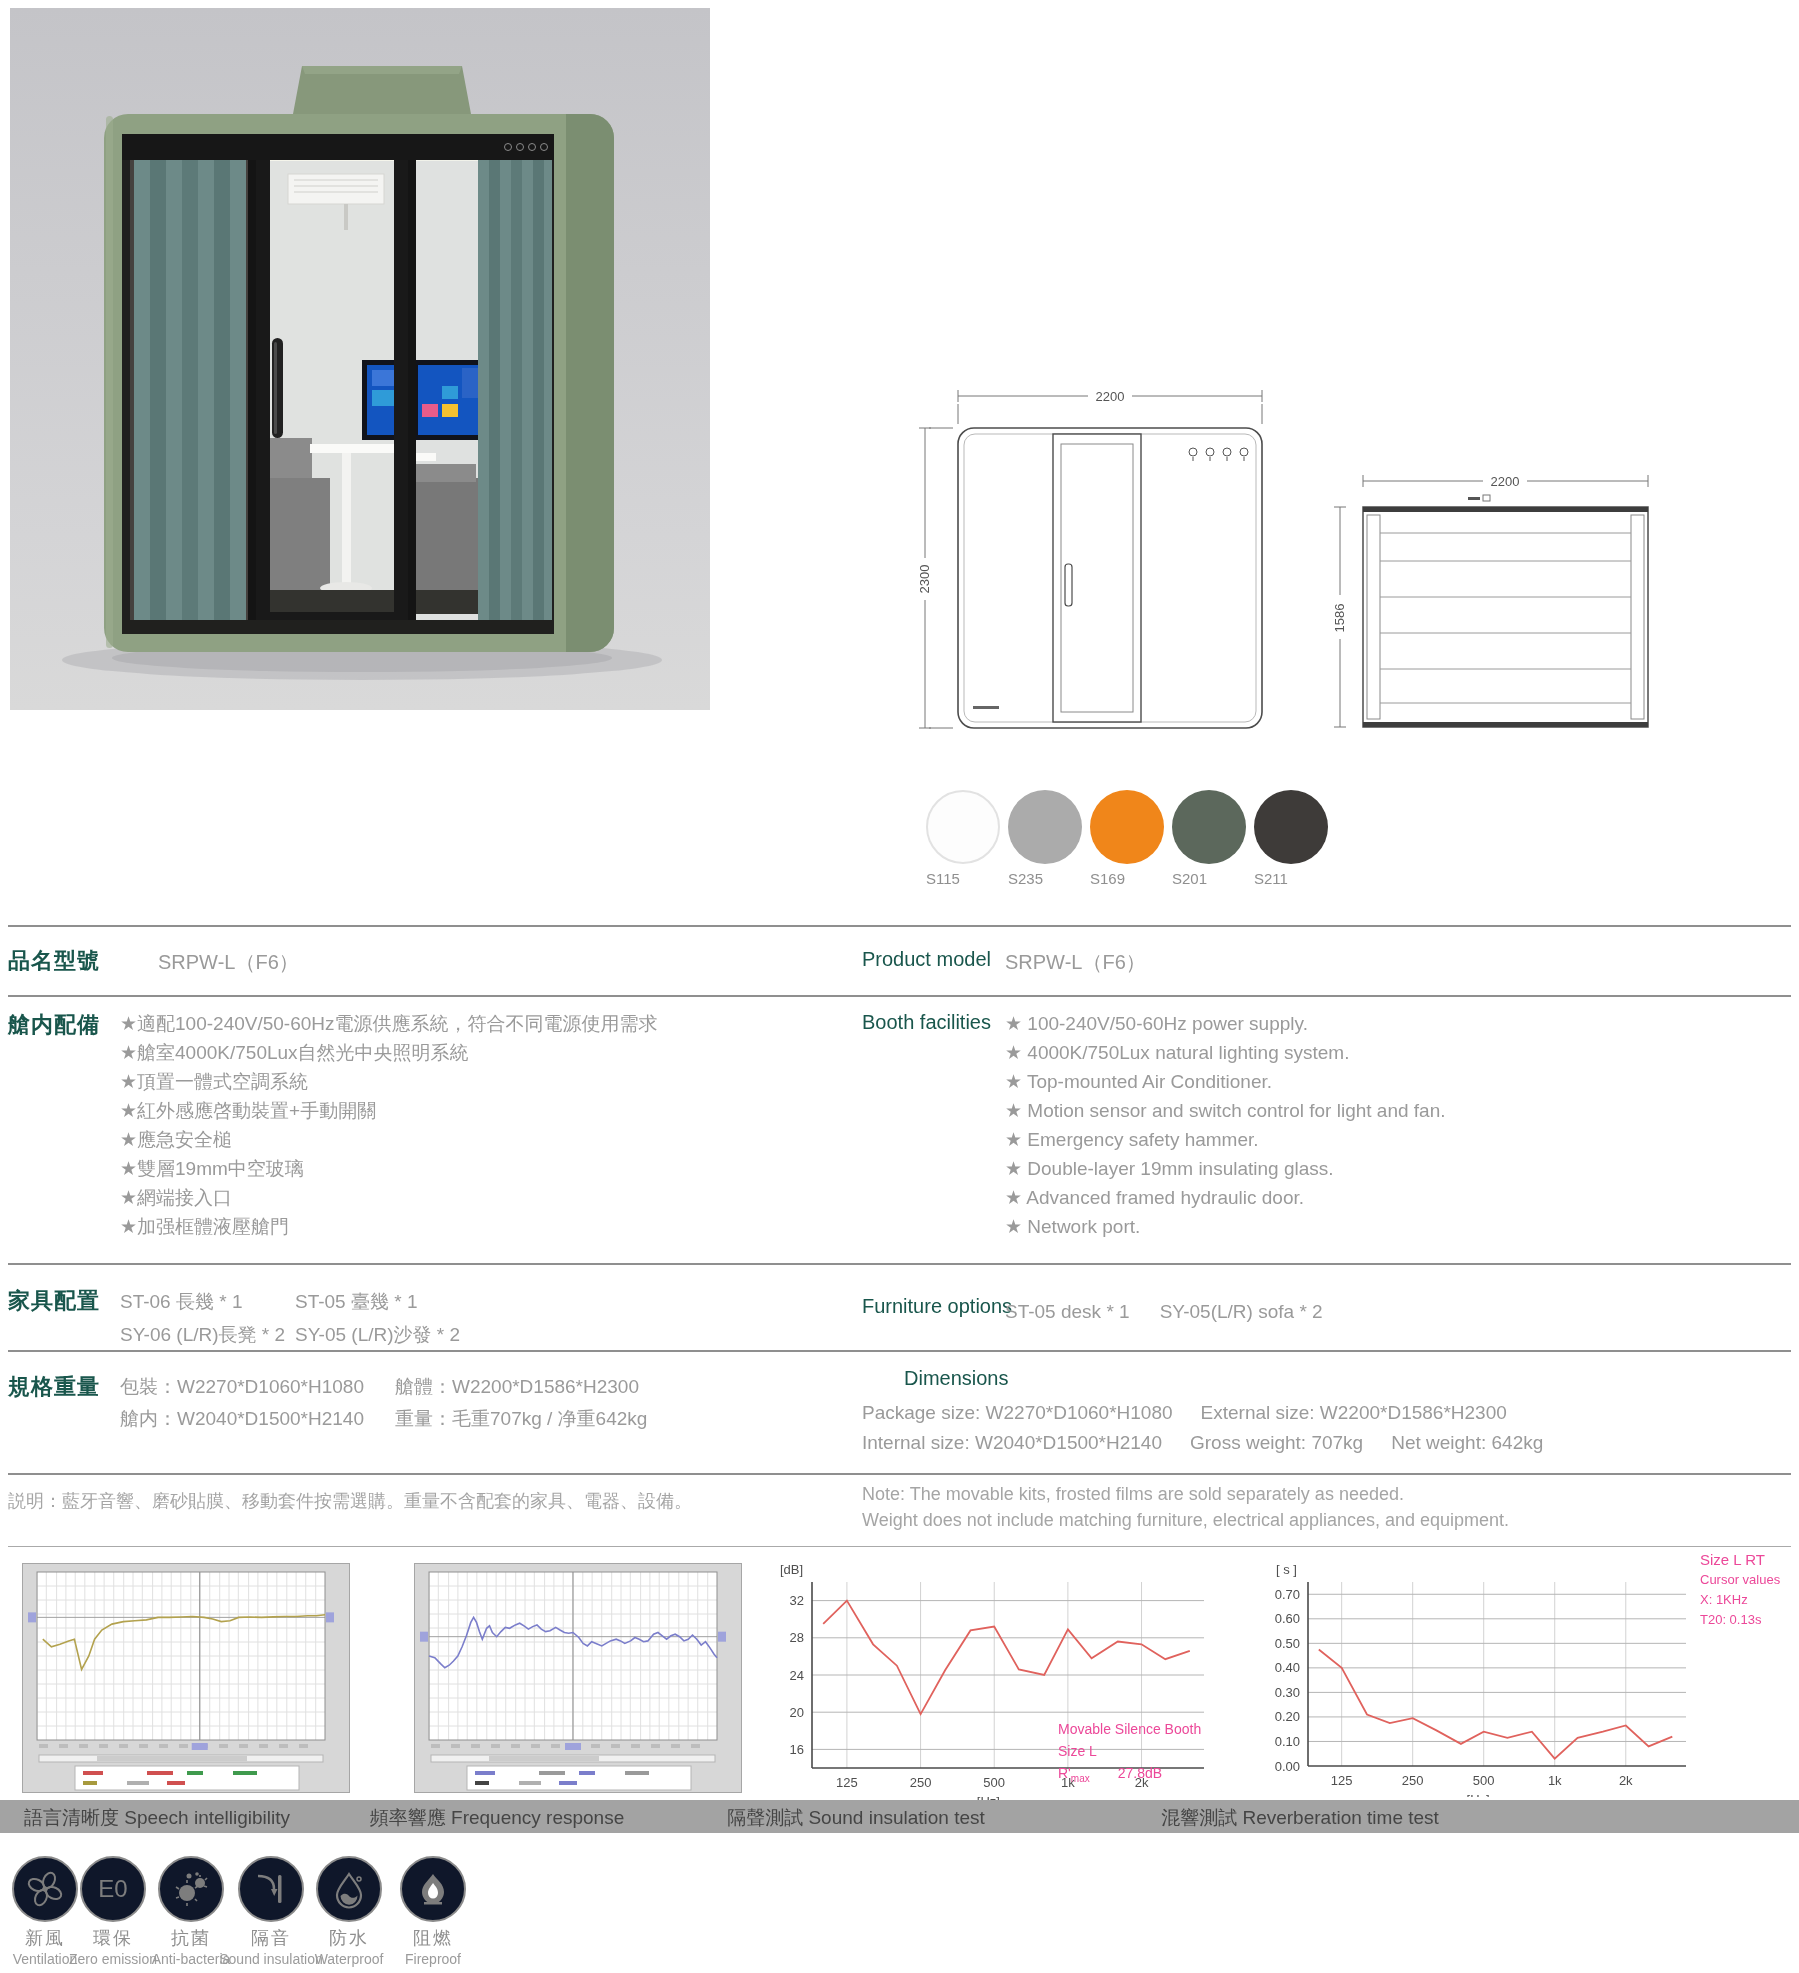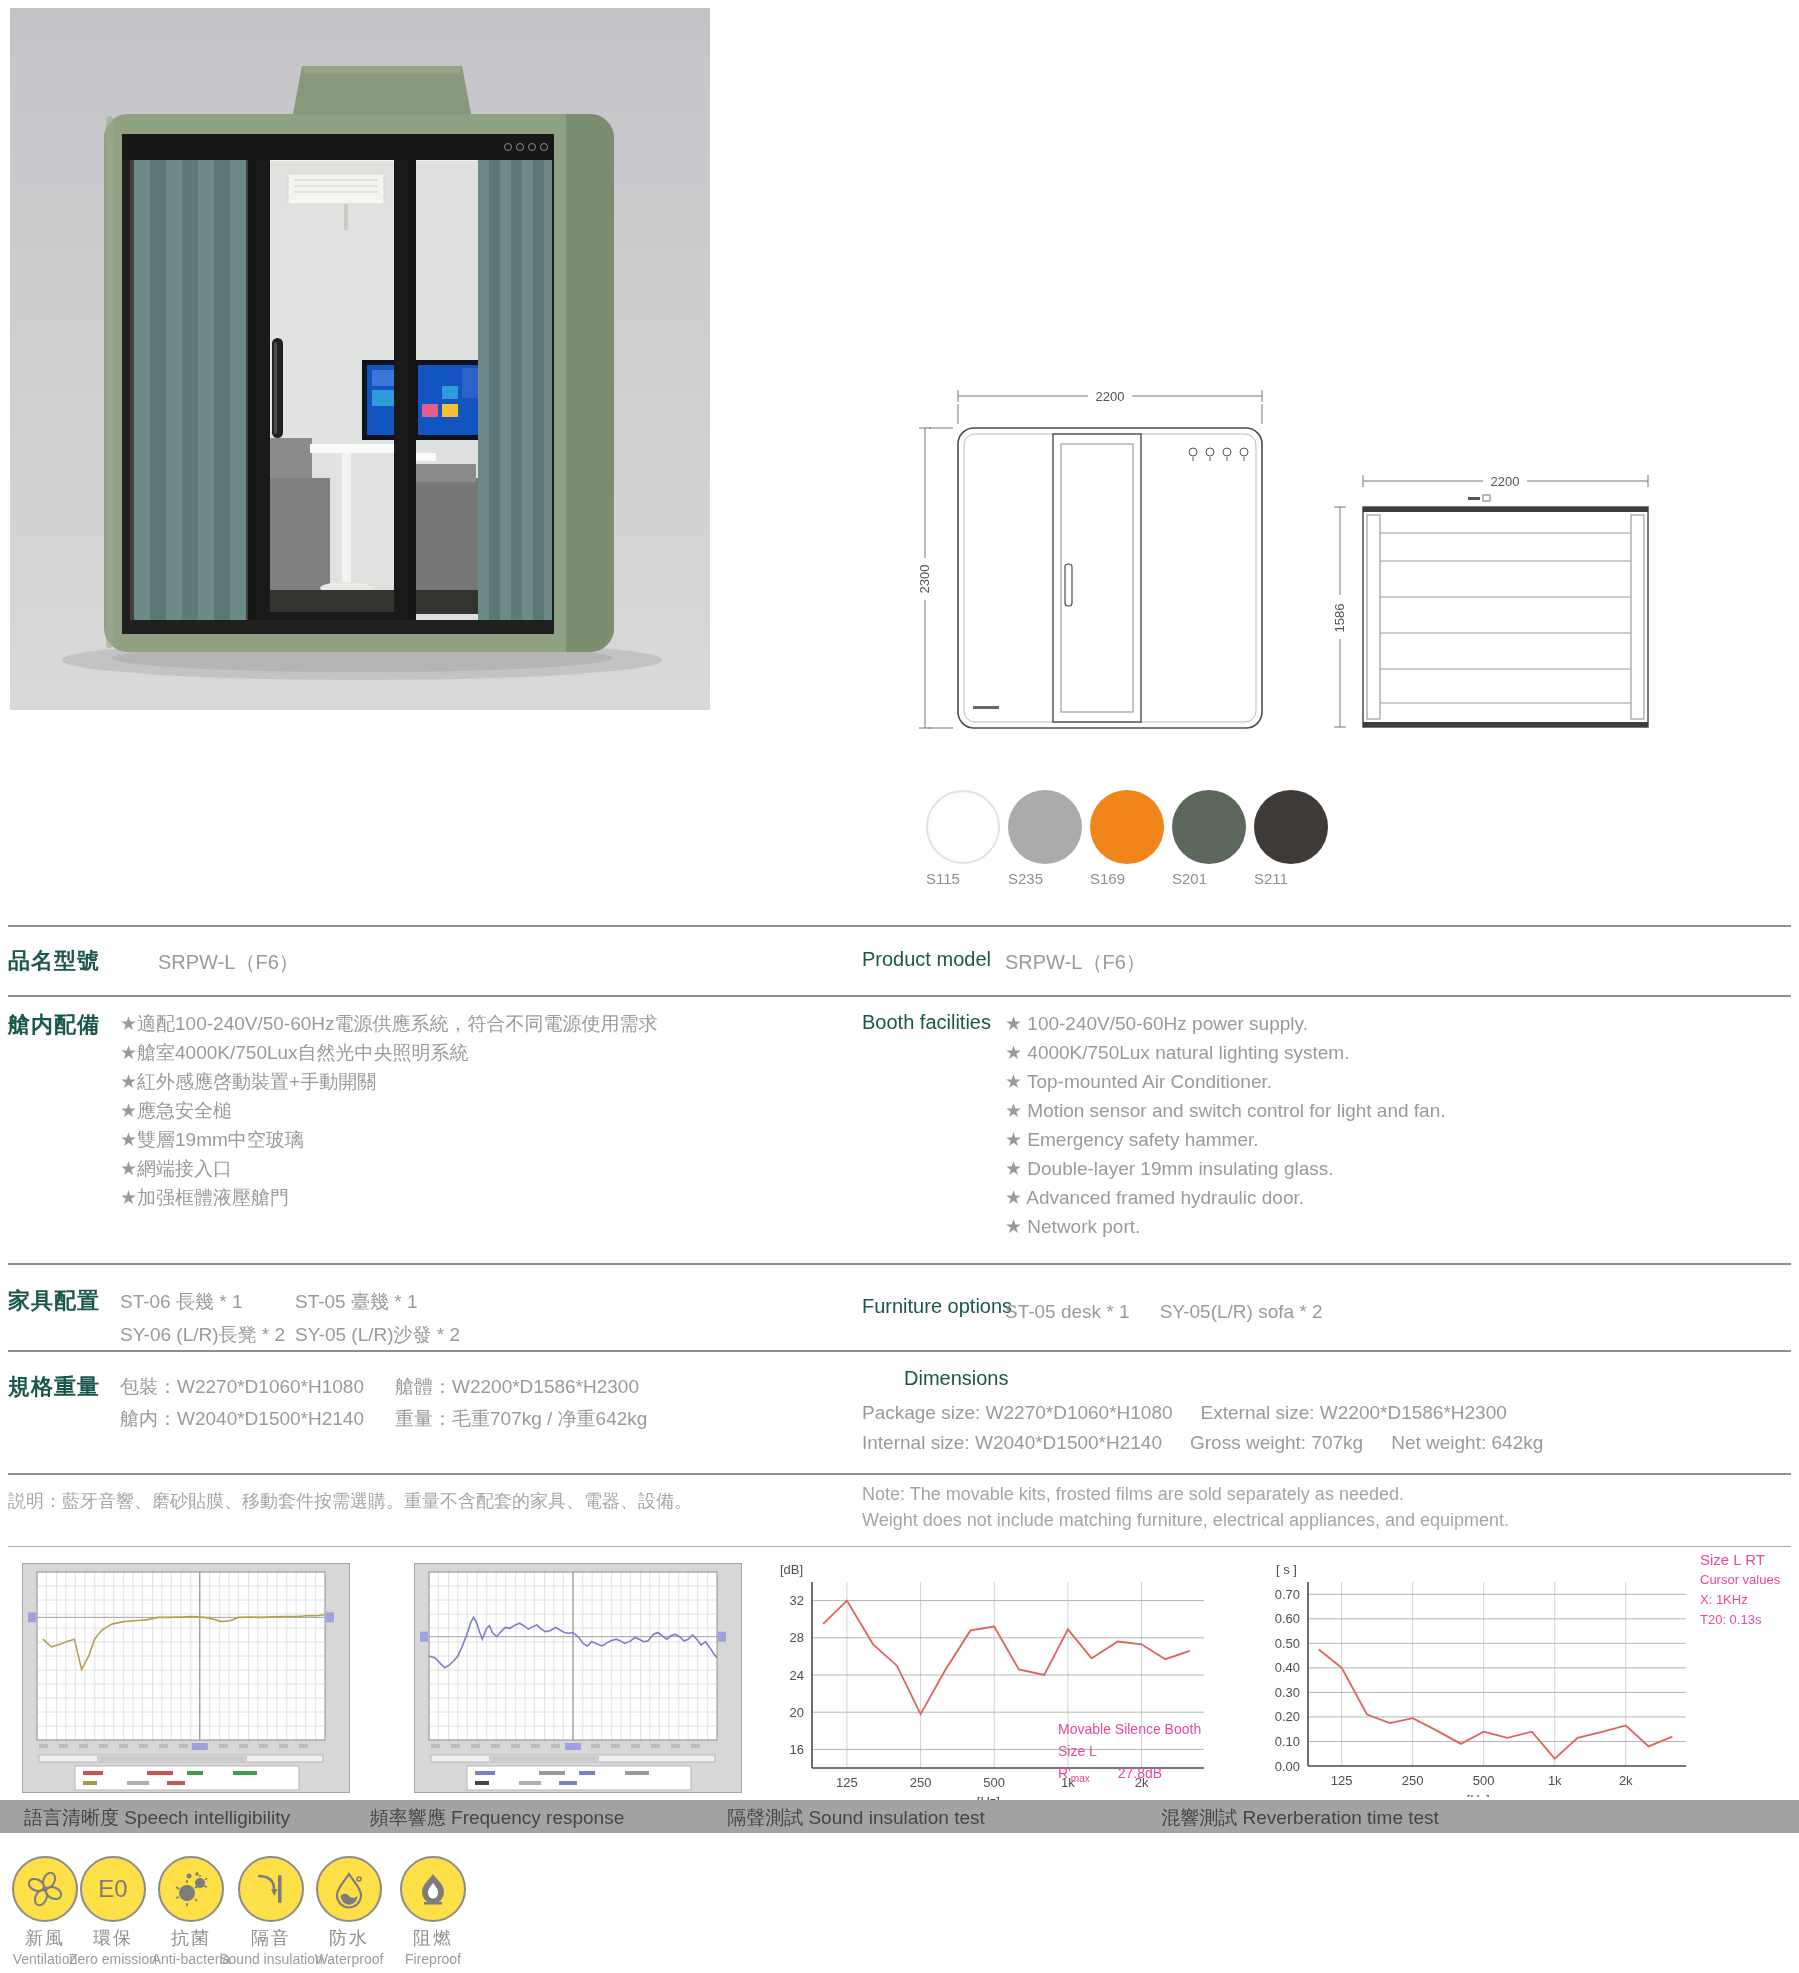--- a/index.html
+++ b/index.html
@@ -12,21 +12,21 @@
   .val{font-size:20px;color:#9a9a9a;}
   .items{font-size:19px;color:#9a9a9a;line-height:29px;white-space:nowrap;}
   .note-text{font-size:18px;color:#a5a5a5;}
   .photo-wrap{left:10px;top:8px;width:700px;height:702px;}
   .swatch{width:74px;height:74px;border-radius:50%;}
   .swatch-label{font-size:15px;color:#8f8f8f;text-align:left;margin-top:6px;}
   .caption-bar{left:0;top:1800px;width:1799px;height:33px;background:#a3a3a3;}
   .caption{position:absolute;top:5px;transform:translateX(-50%);font-size:19px;color:#454545;white-space:nowrap;}
   .badge{position:absolute;width:110px;text-align:center;}
   .badge-circle{width:62px;height:62px;border:2.5px solid #8b8b8b;border-radius:50%;
-                margin:0 auto;display:flex;align-items:center;justify-content:center;background:#fde047;}
+                margin:0 auto;display:flex;align-items:center;justify-content:center;background:#0f172a;}
   .badge-zh{font-size:18px;color:#8f8f8f;margin-top:4px;letter-spacing:2px;}
   .badge-en{font-size:14px;color:#9b9b9b;margin-top:1px;}
   .chart-box{position:absolute;}
   .ann{position:absolute;font-size:14px;color:#ec4899;line-height:22px;white-space:nowrap;}
   svg text{font-family:"Liberation Sans","DejaVu Sans",sans-serif;}
 </style>
 </head>
 <body>
 
 <div class="abs photo-wrap">
@@ -233,20 +233,21 @@
 
 <div class="abs zh-label" style="left:8px;top:946px;">品名型號</div>
 <div class="abs val" style="left:158px;top:949px;">SRPW-L（F6）</div>
 <div class="abs en-label" style="left:862px;top:948px;">Product model</div>
 <div class="abs val" style="left:1005px;top:949px;">SRPW-L（F6）</div>
 
 <div class="abs zh-label" style="left:8px;top:1010px;">艙内配備</div>
 <div class="abs items" style="left:120px;top:1009px;">
   <div>★適配100-240V/50-60Hz電源供應系統，符合不同電源使用需求</div>
   <div>★艙室4000K/750Lux自然光中央照明系統</div>
+  <div>★頂置一體式空調系統</div>
   <div>★紅外感應啓動裝置+手動開關</div>
   <div>★應急安全槌</div>
   <div>★雙層19mm中空玻璃</div>
   <div>★網端接入口</div>
   <div>★加强框體液壓艙門</div>
 </div>
 <div class="abs en-label" style="left:862px;top:1011px;">Booth facilities</div>
 <div class="abs items" style="left:1005px;top:1009px;">
   <div>★ 100-240V/50-60Hz power supply.</div>
   <div>★ 4000K/750Lux natural lighting system.</div>

